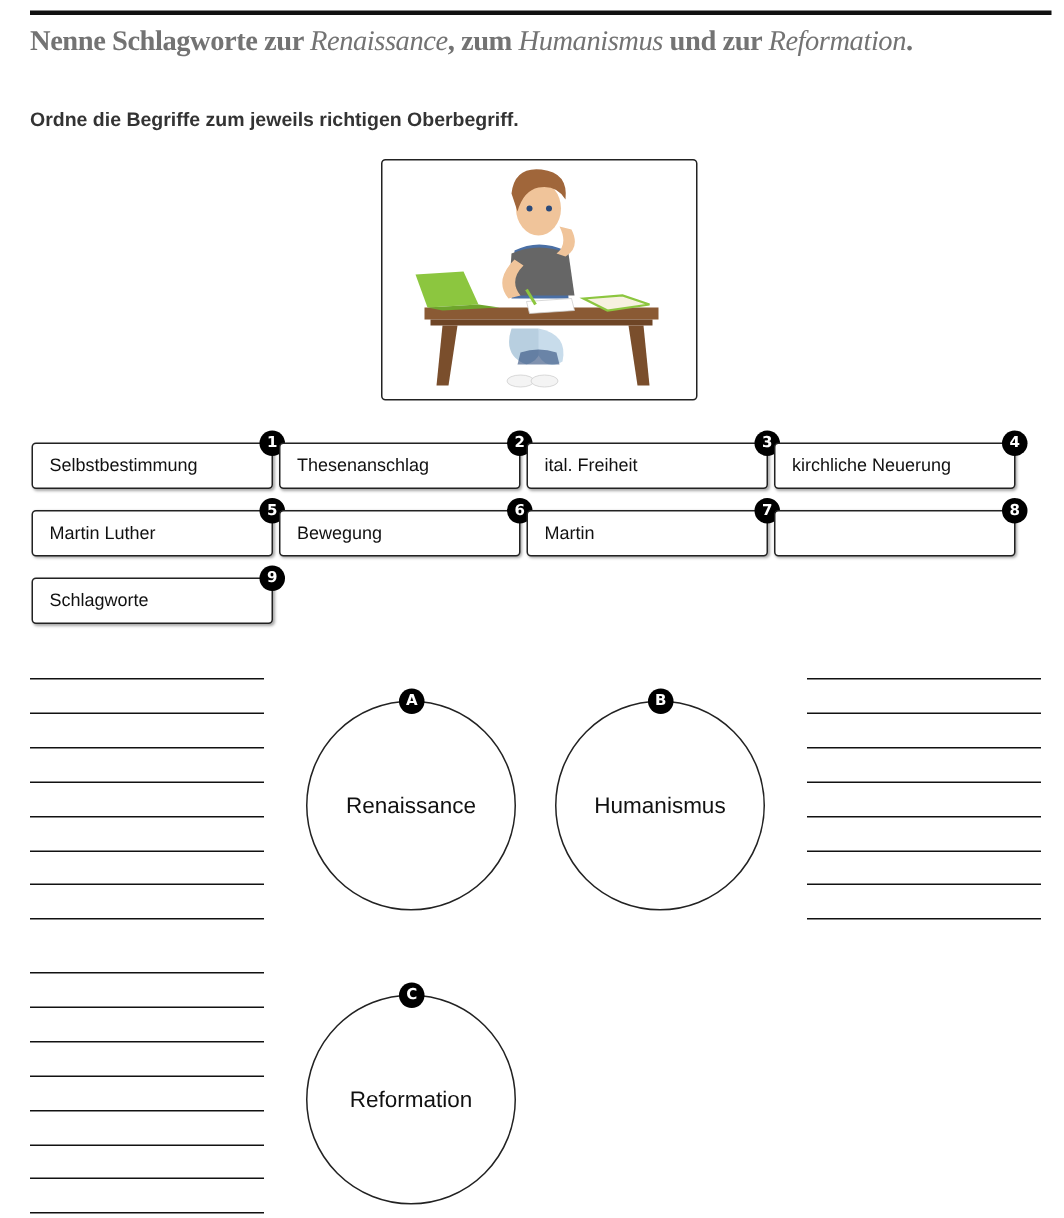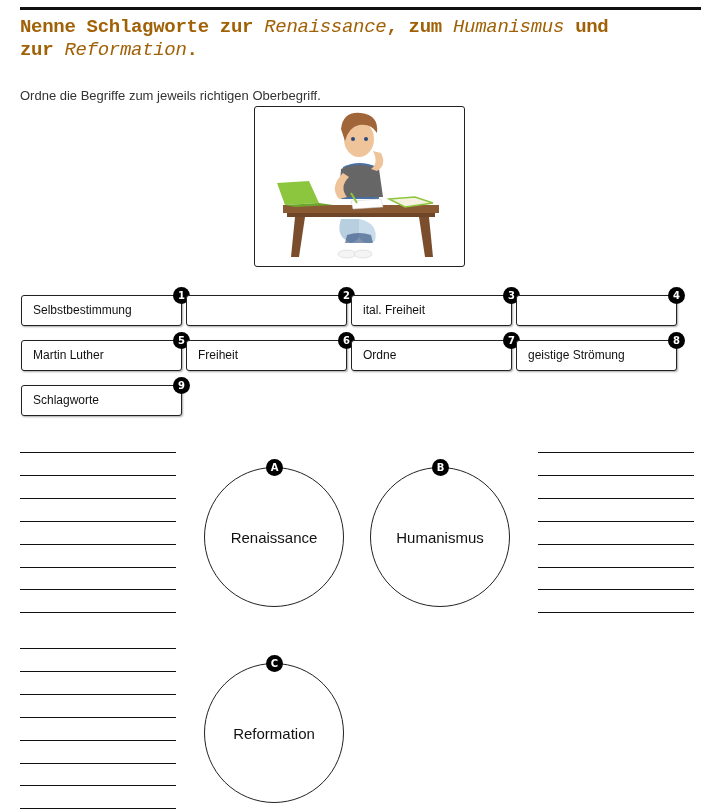--- a/index.html
+++ b/index.html
@@ -1,20 +1,20 @@
 <!DOCTYPE html>
 <html><head>
   <meta charset="utf-8">
   <style>
     html, body { margin: 0; padding: 0; background: #ffffff; }
     body { width: 709px; height: 812px; position: relative; overflow: hidden; font-family: "Liberation Sans", sans-serif; color: #111; }
     .top-rule { position: absolute; left: 20px; top: 7px; width: 681px; height: 3px; background: #111; }
-    .title { position: absolute; left: 20px; top: 16px; width: 620px; margin: 0; font-family: Liberation Mono, monospace; font-weight: bold; font-size: 19px; line-height: 23px; letter-spacing: -0.3px; color: #a16207; }
+    .title { position: absolute; left: 20px; top: 16px; width: 620px; margin: 0; font-family: Liberation Serif, serif; font-weight: bold; font-size: 19px; line-height: 23px; letter-spacing: -0.3px; color: #737373; }
     .title em { font-style: italic; font-weight: normal; }
-    .subtitle { position: absolute; left: 20px; top: 88px; font-size: 13px; color: #333; }
+    .subtitle { position: absolute; left: 20px; top: 72px; font-size: 13px; color: #333; font-weight: bold; }
     .illustration { position: absolute; left: 254px; top: 106px; width: 209px; height: 159px; border: 1px solid #222; border-radius: 3px; background: #fff; overflow: hidden; }
     .illustration svg { width: 100%; height: 100%; display: block; }
     .term { position: absolute; width: 148px; height: 29px; border: 1px solid #222; border-radius: 3px; box-shadow: 1px 1px 2px rgba(0,0,0,0.35); background: #fff; font-size: 12px; line-height: 29px; padding-left: 11px; box-sizing: content-box; color: #111; cursor: pointer; }
     .term .label { display: inline-block; }
     .badge { position: absolute; width: 17px; height: 17px; border-radius: 50%; background: #000; color: #fff; font-size: 10px; font-weight: bold; line-height: 17px; text-align: center; font-family: "DejaVu Sans", sans-serif; }
     .term .badge { right: -9px; top: -9px; }
     .line { position: absolute; height: 0; border-top: 1px solid #111; cursor: text; }
     .circle { position: absolute; width: 138px; height: 138px; border: 1px solid #222; border-radius: 50%; background: #fff; display: flex; align-items: center; justify-content: center; font-size: 15px; color: #111; }
     .circle .badge { left: 61px; top: -9px; }
   </style>
@@ -61,27 +61,27 @@
     <path d="M104 112 Q124 116 120 134 Q110 140 104 130 Z" fill="#c8dceb"></path>
 
     <path d="M92 128 Q104 124 116 128 L118 136 L90 136 Z" fill="#2b4a7a" opacity="0.6"></path>
 
     <ellipse cx="92" cy="147" rx="9" ry="4" fill="#f4f4f4" stroke="#ccc" stroke-width="0.5"></ellipse>
     <ellipse cx="108" cy="147" rx="9" ry="4" fill="#f4f4f4" stroke="#ccc" stroke-width="0.5"></ellipse>
   </svg>
 </div>
 
 <div class="term" style="left:21px; top:295px;"><span class="label">Selbstbestimmung</span><span class="badge">1</span></div>
-<div class="term" style="left:186px; top:295px;"><span class="badge">2</span></div>
+<div class="term" style="left:186px; top:295px;"><span class="label">Thesenanschlag</span><span class="badge">2</span></div>
 <div class="term" style="left:351px; top:295px;"><span class="label">ital. Freiheit</span><span class="badge">3</span></div>
-<div class="term" style="left:516px; top:295px;"><span class="badge">4</span></div>
+<div class="term" style="left:516px; top:295px;"><span class="label">kirchliche Neuerung</span><span class="badge">4</span></div>
 <div class="term" style="left:21px; top:340px;"><span class="label">Martin Luther</span><span class="badge">5</span></div>
-<div class="term" style="left:186px; top:340px;"><span class="label">Freiheit</span><span class="badge">6</span></div>
-<div class="term" style="left:351px; top:340px;"><span class="label">Ordne</span><span class="badge">7</span></div>
-<div class="term" style="left:516px; top:340px;"><span class="label">geistige Strömung</span><span class="badge">8</span></div>
+<div class="term" style="left:186px; top:340px;"><span class="label">Bewegung</span><span class="badge">6</span></div>
+<div class="term" style="left:351px; top:340px;"><span class="label">Martin</span><span class="badge">7</span></div>
+<div class="term" style="left:516px; top:340px;"><span class="badge">8</span></div>
 <div class="term" style="left:21px; top:385px;"><span class="label">Schlagworte</span><span class="badge">9</span></div>
 
 <div class="circle" style="left:204px; top:467px;">
     <span>Renaissance</span>
     <span class="badge">A</span>
   </div>
 <div class="circle" style="left:370px; top:467px;">
     <span>Humanismus</span>
     <span class="badge">B</span>
   </div>

